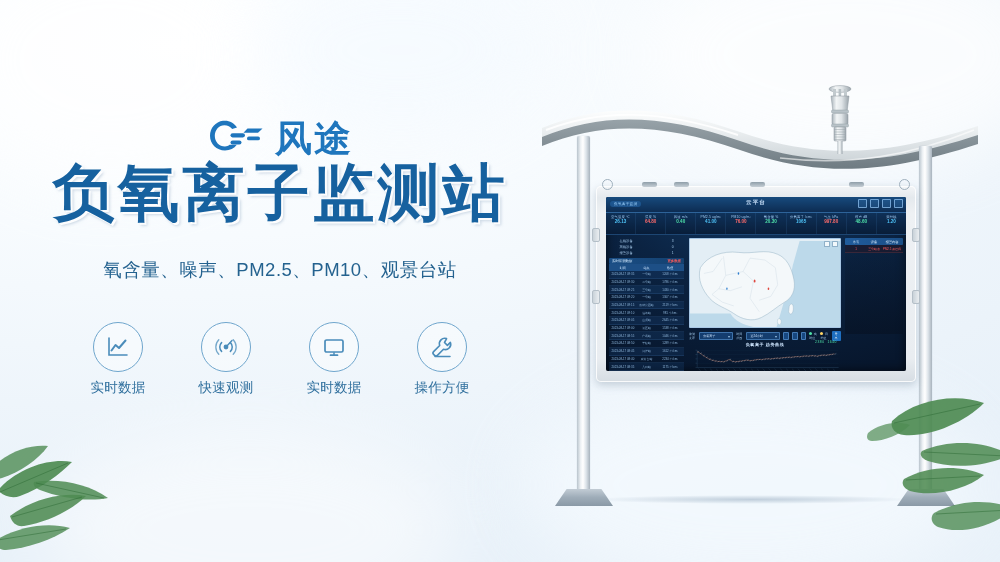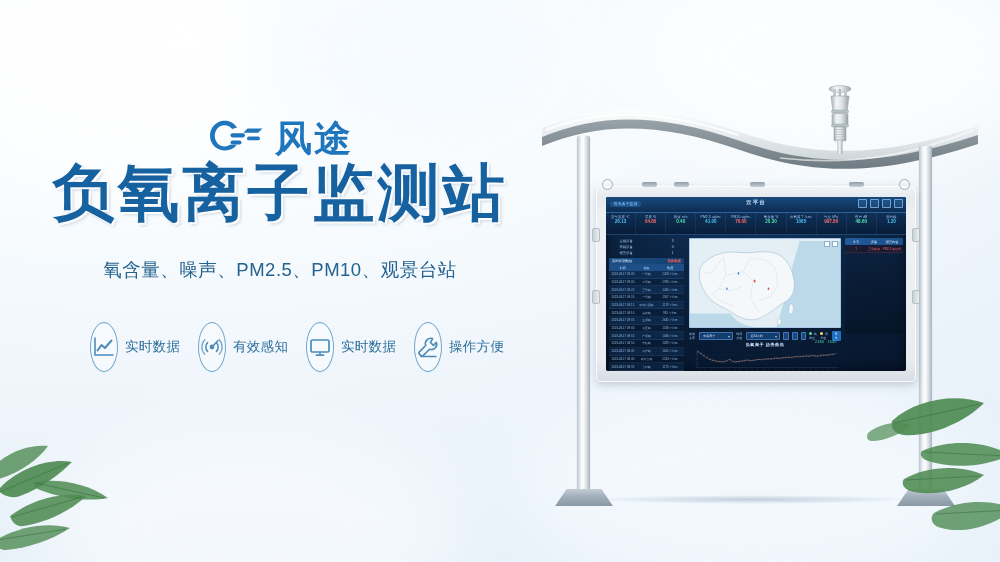--- a/index.html
+++ b/index.html
@@ -50,21 +50,21 @@
     position:absolute;left:0;right:0;top:256px;
     text-align:center;
     color:#24628f;font-size:18.5px;line-height:1.55;letter-spacing:.5px;
   }
   .subline div{white-space:nowrap;}
 
   .features{
     position:absolute;left:0;right:0;top:322px;
     display:flex;justify-content:center;gap:52px;
   }
-  .feat{width:56px;display:flex;flex-direction:row;align-items:center;gap:7px;text-align:right;}
+  .feat{width:56px;display:flex;flex-direction:column;align-items:center;gap:7px;text-align:right;}
   .feat-circle{
     width:48px;height:48px;border-radius:50%;
     border:1.6px solid #6fa6cd;
     display:flex;align-items:center;justify-content:center;
     background:rgba(255,255,255,.35);
   }
   .feat-label{font-size:13.5px;color:#2f6f9d;white-space:nowrap;letter-spacing:.3px;}
 
   
   .product{position:absolute;left:520px;top:0;width:480px;height:562px;}
@@ -274,21 +274,21 @@
         <div class="feat-circle">
           <svg width="26" height="26" viewBox="0 0 26 26">
             <circle cx="13" cy="13" r="2.4" fill="#4a8cba"></circle>
             <path d="M8.6 17.4 A6.2 6.2 0 0 1 8.6 8.6" fill="none" stroke="#4a8cba" stroke-width="1.5" stroke-linecap="round"></path>
             <path d="M17.4 8.6 A6.2 6.2 0 0 1 17.4 17.4" fill="none" stroke="#4a8cba" stroke-width="1.5" stroke-linecap="round"></path>
             <path d="M5.8 20.2 A10.2 10.2 0 0 1 5.8 5.8" fill="none" stroke="#4a8cba" stroke-width="1.3" stroke-linecap="round" opacity=".75"></path>
             <path d="M20.2 5.8 A10.2 10.2 0 0 1 20.2 20.2" fill="none" stroke="#4a8cba" stroke-width="1.3" stroke-linecap="round" opacity=".75"></path>
             <path d="M13 13 L19 6.5" fill="none" stroke="#4a8cba" stroke-width="1.4" stroke-linecap="round"></path>
           </svg>
         </div>
-        <div class="feat-label">有效感知</div>
+        <div class="feat-label">快速观测</div>
       </div>
 
       <div class="feat">
         <div class="feat-circle">
           <svg width="26" height="26" viewBox="0 0 26 26">
             <rect x="4" y="6" width="18" height="12" rx="1.6" fill="none" stroke="#4a8cba" stroke-width="1.7"></rect>
             <path d="M9.5 21.2 L16.5 21.2" stroke="#4a8cba" stroke-width="1.7" stroke-linecap="round"></path>
             <path d="M13 18.2 L13 21.2" stroke="#4a8cba" stroke-width="1.5"></path>
           </svg>
         </div>

